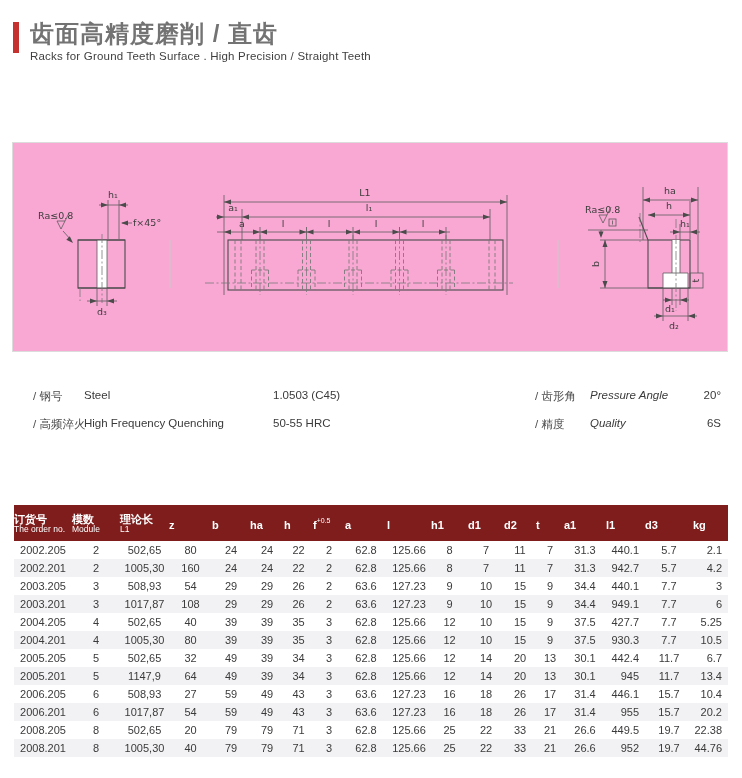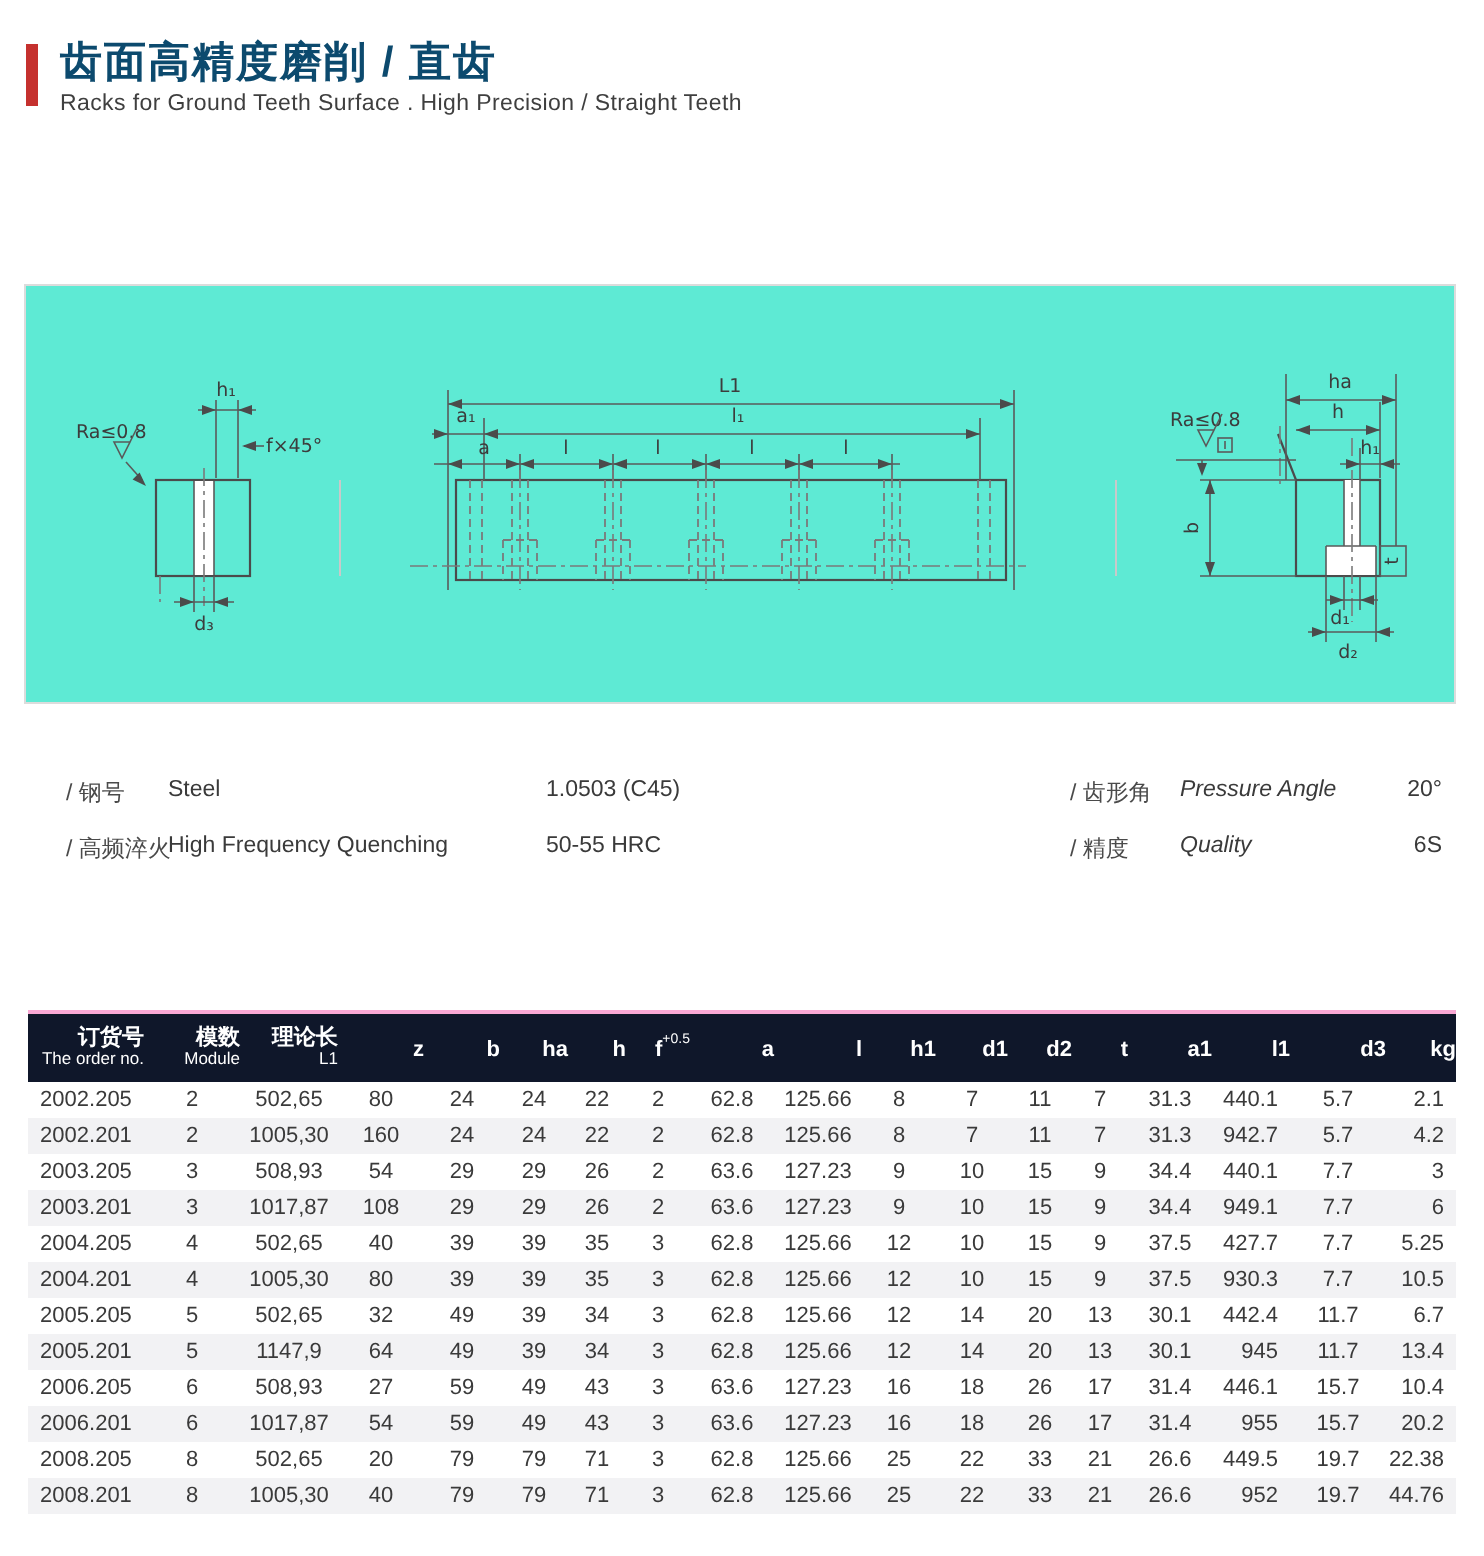--- a/index.html
+++ b/index.html
@@ -1,47 +1,47 @@
 <!DOCTYPE html>
 <html><head>
 <meta charset="utf-8">
 <style>
   html,body{margin:0;padding:0;background:#fff;}
   .page{position:relative;width:742px;height:778px;background:#fff;overflow:hidden;
         font-family:"Liberation Sans",sans-serif;color:#333;}
   
   .accent-bar{position:absolute;left:13px;top:22px;width:6px;height:31px;}
   .titles{position:absolute;left:30px;top:18px;}
-  .titles h1{margin:0;font-size:21px;font-weight:bold;color:#0c4a6e;letter-spacing:1px;line-height:1.3;}
+  .titles h1{margin:0;font-size:24px;font-weight:bold;color:#737373;letter-spacing:1px;line-height:1.3;}
   .titles p{margin:1px 0 0;font-size:11.5px;color:#3f3f3f;letter-spacing:.2px;}
   
   .diagram-box{position:absolute;left:12px;top:142px;width:714px;height:208px;
-               border:1px solid #dcdcdc;background:#5eead4;}
+               border:1px solid #dcdcdc;background:#f9a8d4;}
   .diagram-box svg{display:block;}
   .s{stroke:#4b4b4b;stroke-width:1.1;fill:none;}
   .t{stroke:#5a5a5a;stroke-width:.8;fill:none;}
   .d{stroke:#7a7a7a;stroke-width:.9;fill:none;stroke-dasharray:4 2.5;}
   .dd{stroke:#7a7a7a;stroke-width:.8;fill:none;stroke-dasharray:9 2.5 2 2.5;}
   .ah{fill:#4b4b4b;stroke:none;}
   .sep{stroke:#c9c9c9;stroke-width:1;}
   .diagram-box text{fill:#3c3c3c;font:9.5px "DejaVu Sans",sans-serif;}
   
   .spec-row{position:absolute;left:0;width:735px;height:16px;font-size:11.5px;color:#3a3a3a;}
   .spec-row span{position:absolute;white-space:nowrap;}
   .sp-zh{left:33px;color:#4a4a4a;}
   .sp-en{left:84px;text-align:right;}
   .sp-val{left:273px;}
   .sp-zh2{left:535px;color:#4a4a4a;}
   .sp-en2{left:590px;font-style:italic;}
   .sp-val2{right:14px;text-align:right;}
   
   .table-wrap{position:absolute;left:14px;top:505px;width:714px;}
   table{border-collapse:collapse;table-layout:fixed;width:714px;}
-  thead th{background:#0f172a;border-top:2px solid #f9a8d4;color:#fff;font-weight:normal;
-           height:34px;padding:0;vertical-align:middle;text-align:right;line-height:1.15;}
+  thead th{background:#7f1d1d;border-top:2px solid #7f1d1d;color:#fff;font-weight:normal;
+           height:34px;padding:0;vertical-align:middle;text-align:left;line-height:1.15;}
   thead .zh{display:block;font-size:11px;font-weight:bold;}
   thead .en{display:block;font-size:8.5px;}
   thead .one{font-size:11px;font-weight:bold;}
   thead sup{font-size:7px;vertical-align:super;line-height:0;}
   tbody td{height:18px;padding:0;font-size:11px;color:#3a3a3a;text-align:center;white-space:nowrap;}
   tbody tr:nth-child(even){background:#f2f2f4;}
   td.num-right{text-align:right;padding-right:6px;margin-left:32px;}
 </style>
 </head>
 <body>

